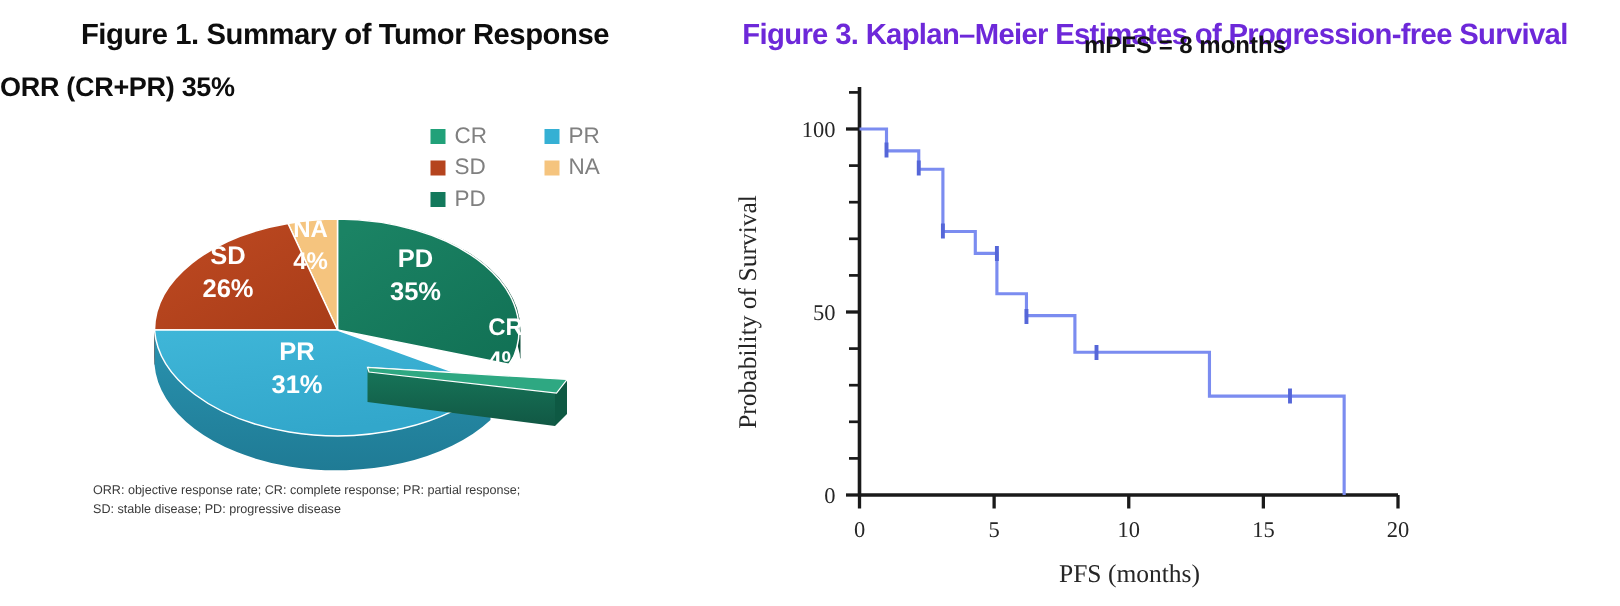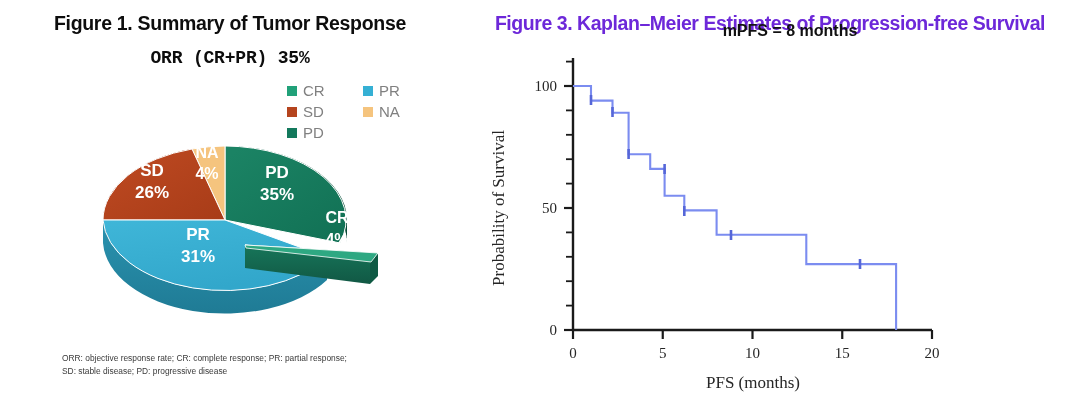--- a/index.html
+++ b/index.html
@@ -7,38 +7,38 @@
   .page{position:relative;width:1072px;height:404px;}
 
   
   .panel-left{position:absolute;left:0;top:0;width:460px;height:404px;}
   .fig-title{
     position:absolute;left:0;top:12px;width:460px;text-align:center;
     font-family:"Liberation Sans",sans-serif;font-weight:bold;font-size:19.5px;
     letter-spacing:-0.3px;color:#0d0d0d;
   }
   .orr-title{
-    position:absolute;left:0;top:48px;width:460px;text-align:center;
-    font-family:Liberation Mono, monospace;font-weight:bold;font-size:18px;
+    position:absolute;left:0;top:48px;width:460px;
+    font-family:Liberation Sans, sans-serif;font-weight:bold;font-size:18px;
     letter-spacing:-0.2px;color:#0d0d0d;
   }
 
   
   .legend{position:absolute;left:287px;top:80px;width:170px;
           display:grid;grid-template-columns:62px 62px;grid-auto-rows:21px;
           column-gap:14px;}
   .lg-item{display:flex;align-items:center;gap:6px;}
   .lg-swatch{width:10px;height:10px;display:inline-block;flex:0 0 auto;}
   .lg-label{font-family:"Liberation Sans",sans-serif;font-size:15px;color:#808080;line-height:1;}
 
   
   .pie-wrap{position:absolute;left:40px;top:108px;width:400px;height:215px;}
 
   .footnote{
-    position:absolute;left:62px;top:352px;width:300px;
+    position:absolute;left:62px;top:320px;width:300px;
     font-family:"Liberation Sans",sans-serif;font-size:8.4px;line-height:1.55;
     color:#3a3a3a;
   }
 
   
   .panel-right{position:absolute;left:460px;top:0;width:620px;height:404px;}
   .fig3-title{
     position:absolute;left:0;top:12px;width:620px;text-align:center;
     font-family:"Liberation Sans",sans-serif;font-weight:bold;font-size:19.5px;
     letter-spacing:-0.45px;color:#6d28d9;white-space:nowrap;

